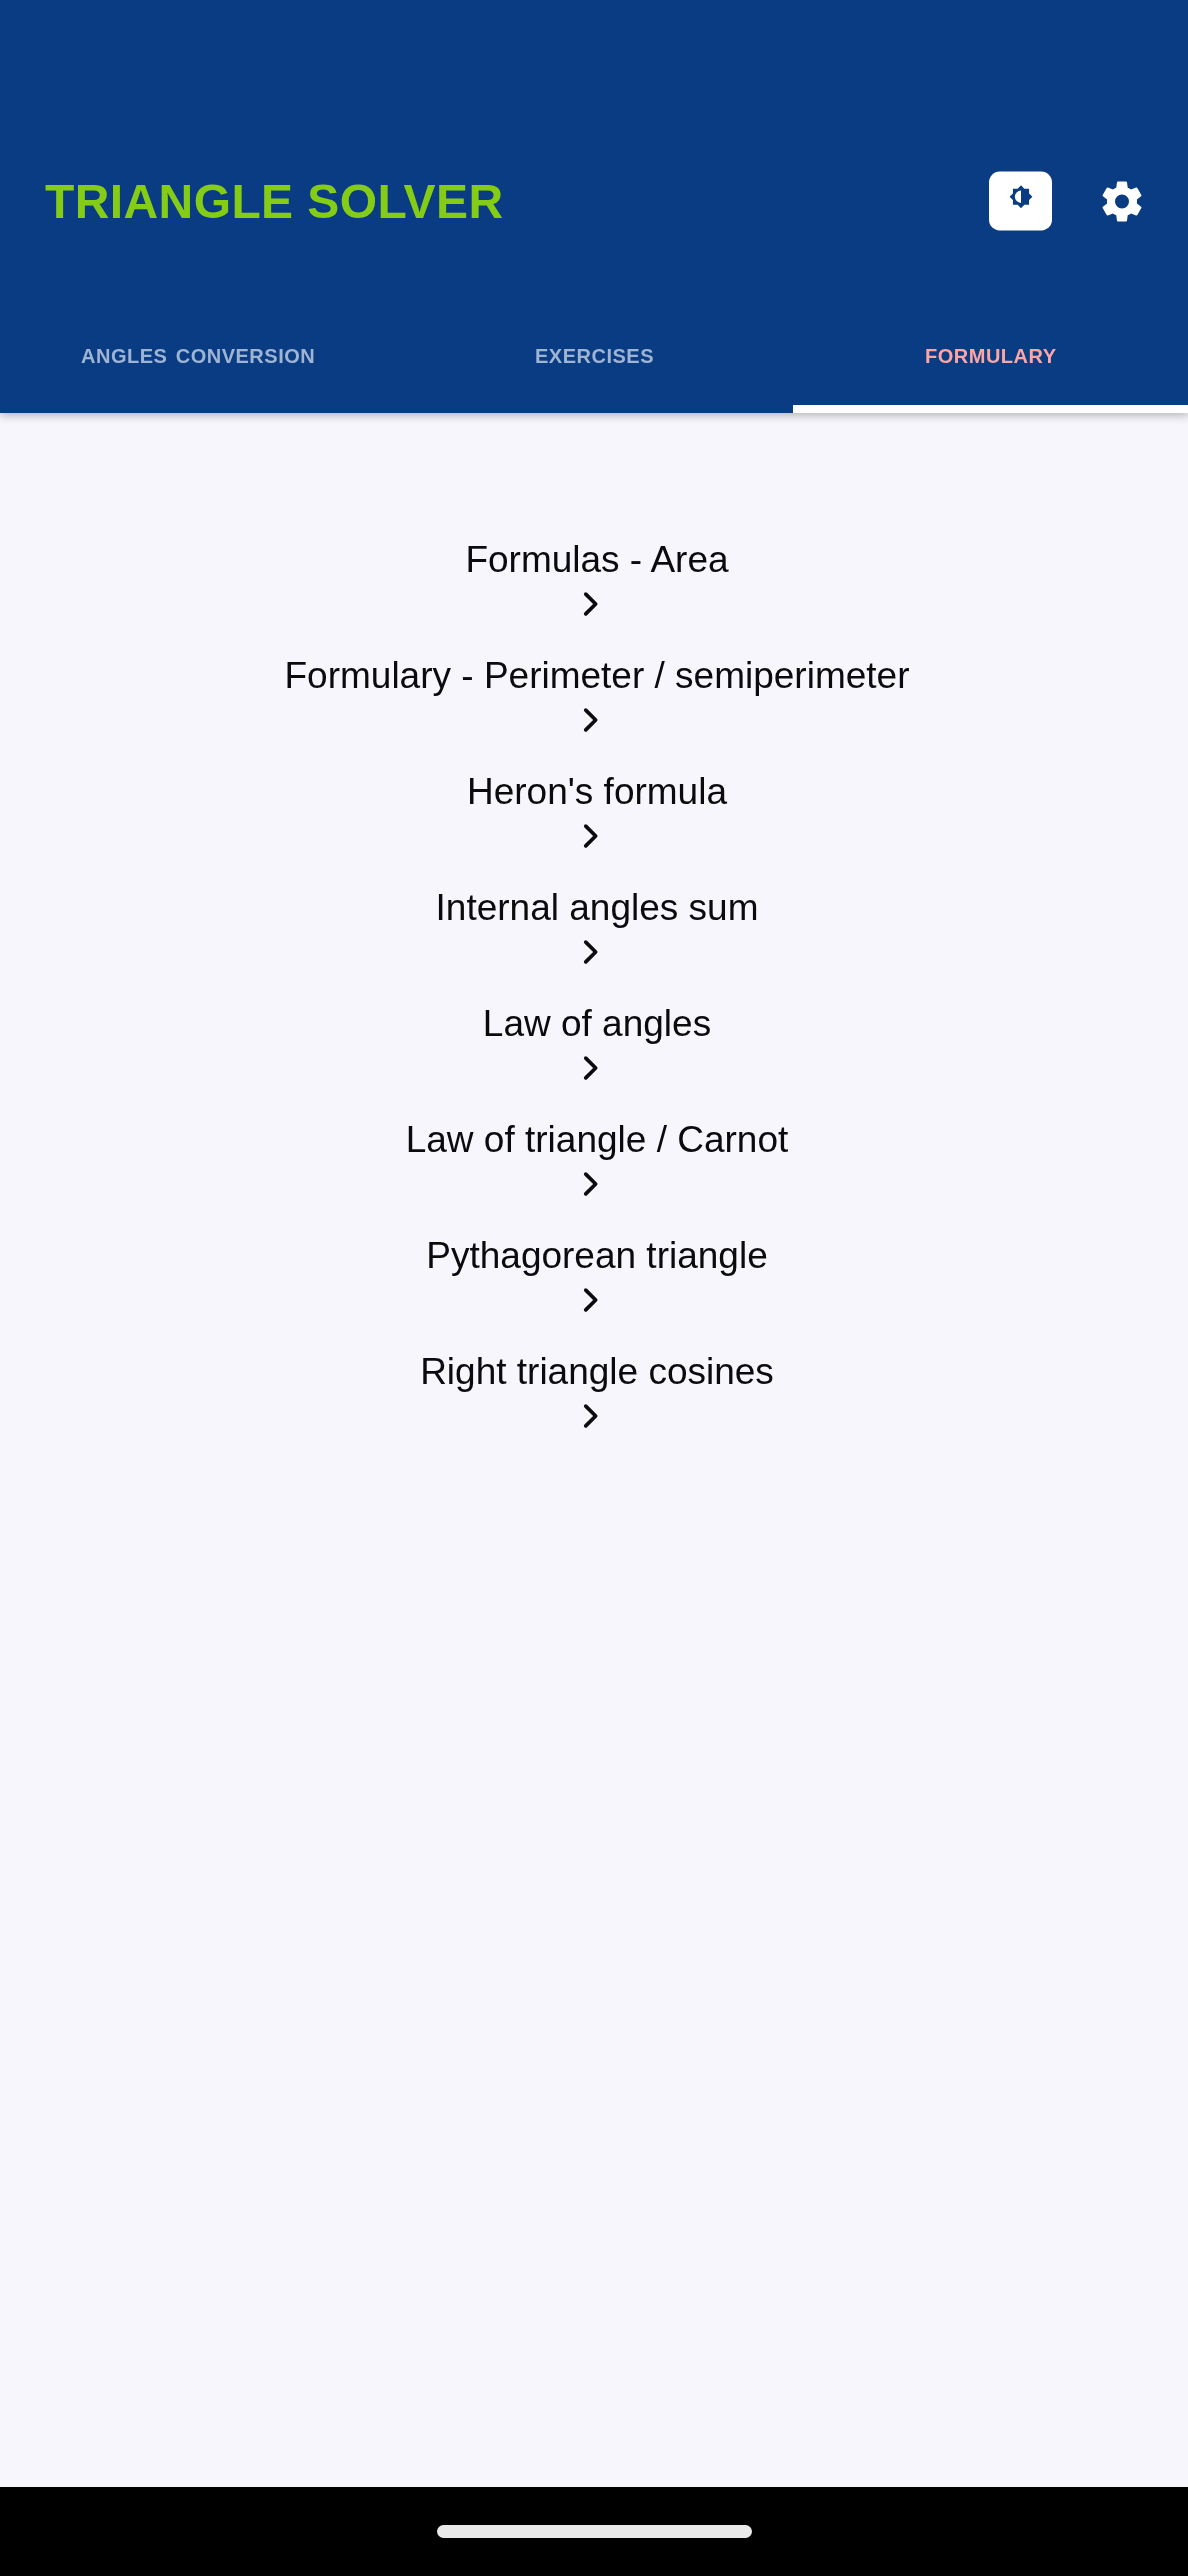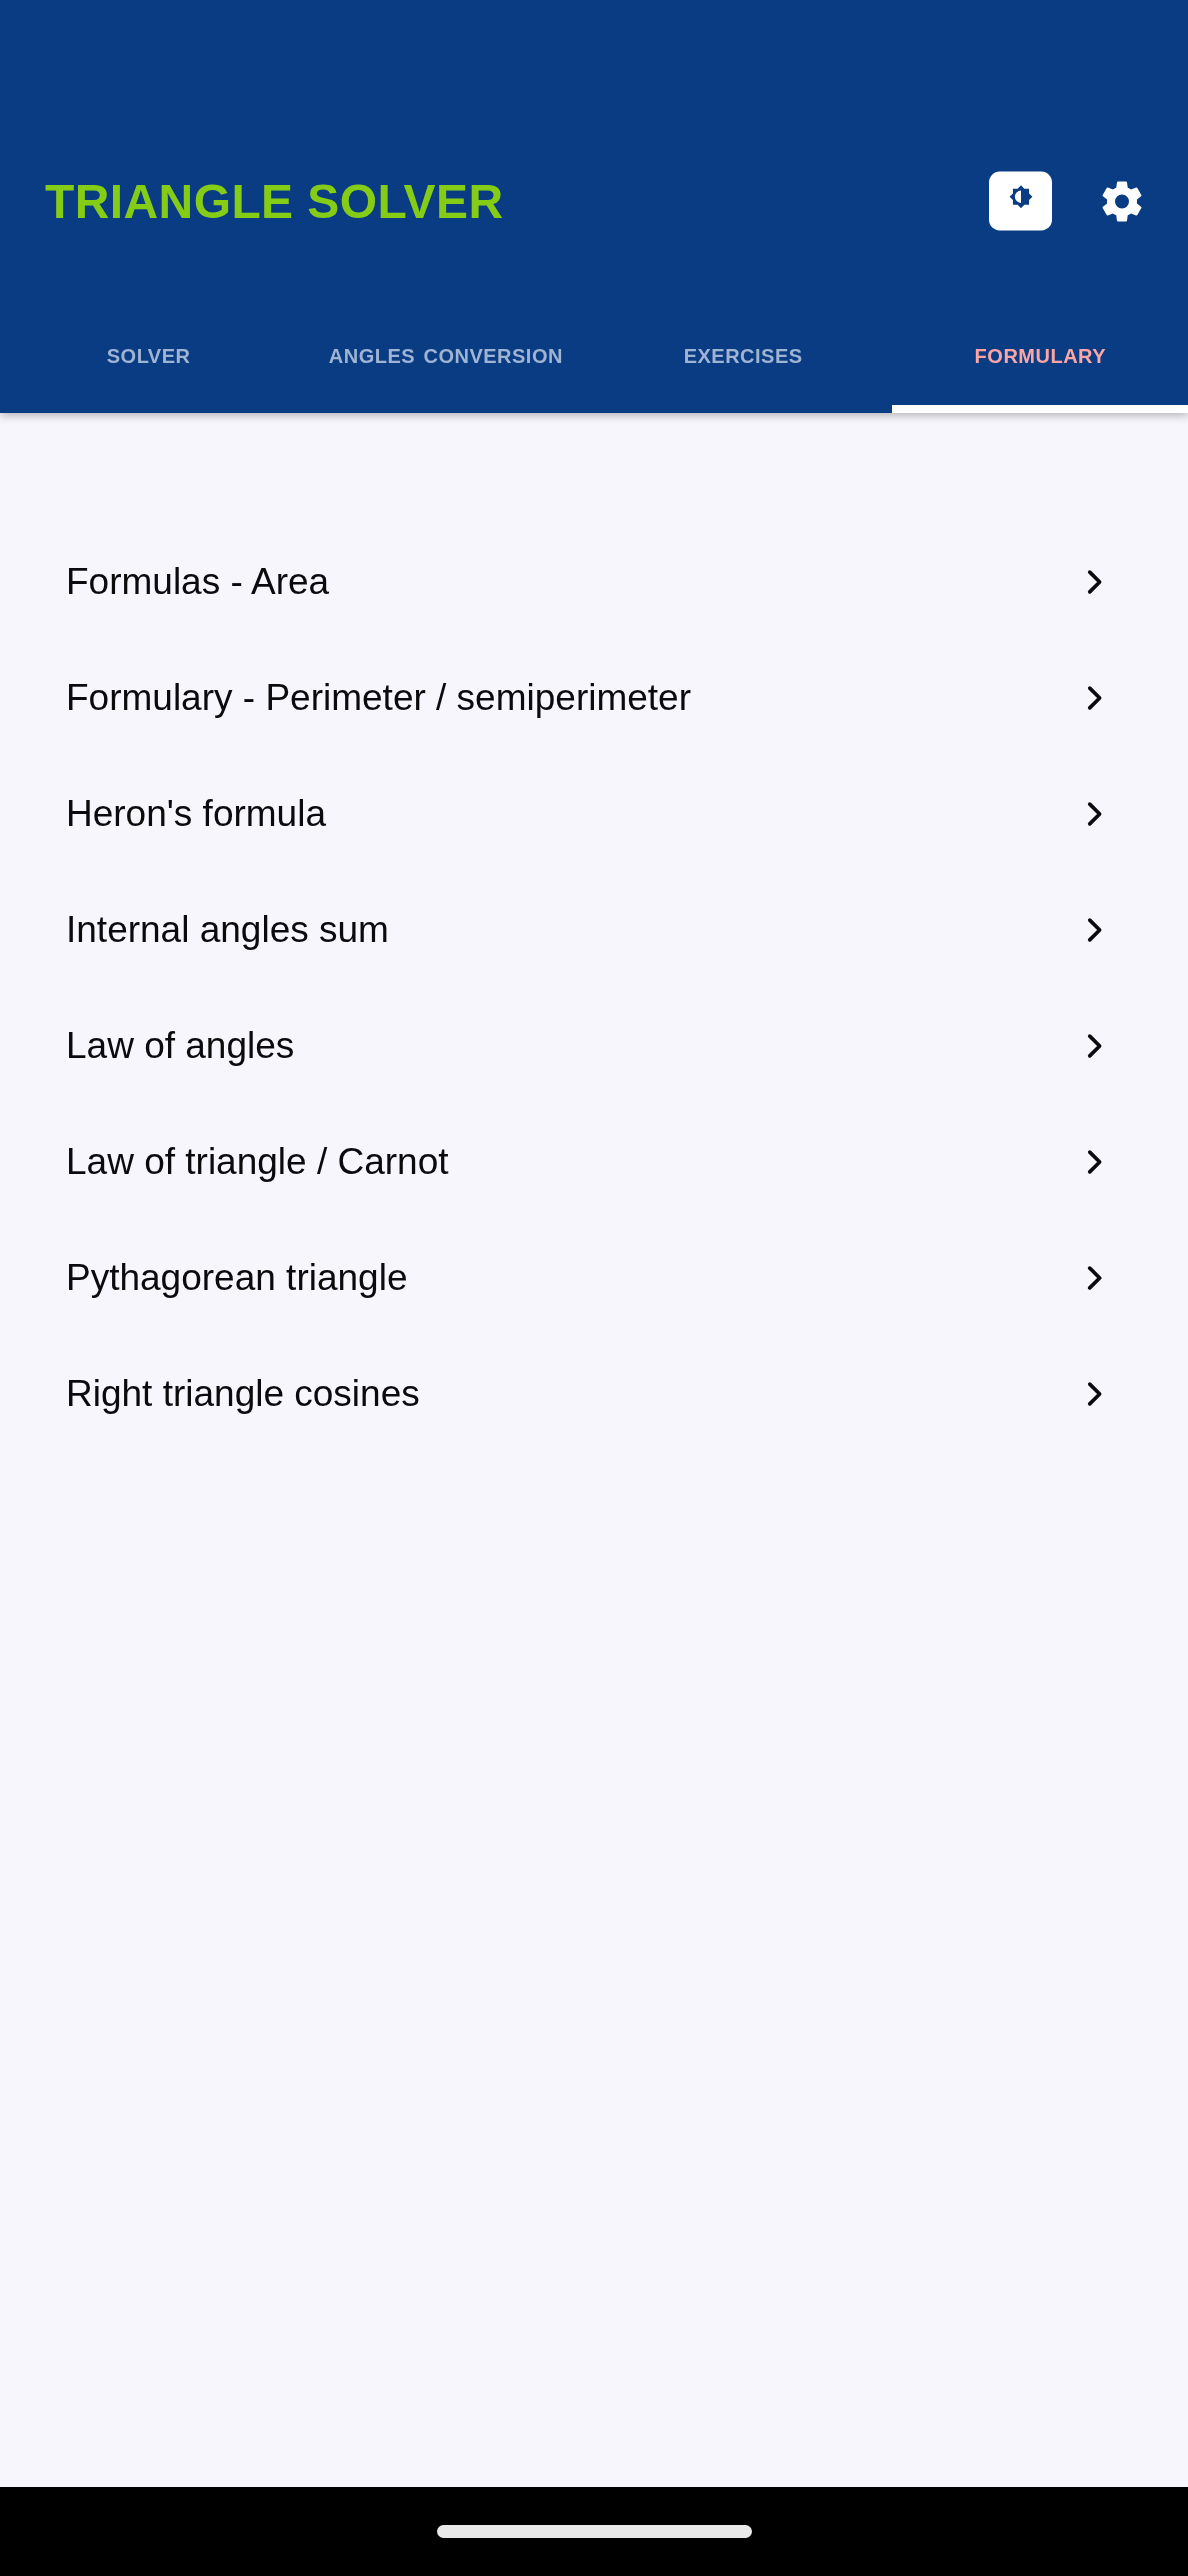--- a/index.html
+++ b/index.html
@@ -144,23 +144,23 @@
     position: absolute;
     left: 0;
     top: 111px;
     width: 100%;
     padding: 0 34px;
   }
 
   .list-item {
     display: flex;
     align-items: center;
-    justify-content: space-between;
     min-height: 116px;
     padding: 10.7px 27px 10.7px 32px;
+    flex-direction: column;
   }
 
   .list-item-label {
     color: #0B0B0D;
     font-size: 37px;
     font-weight: 400;
     line-height: 1.34;
     max-width: 707px;
   }
 
@@ -228,23 +228,20 @@
               <path fill="#FFFFFF" d="M19.43 12.98c.04-.32.07-.64.07-.98s-.03-.66-.07-.98l2.11-1.65a.5.5 0 0 0 .12-.64l-2-3.46a.5.5 0 0 0-.61-.22l-2.49 1a7.3 7.3 0 0 0-1.69-.98l-.38-2.65A.49.49 0 0 0 14 2h-4a.49.49 0 0 0-.49.42l-.38 2.65c-.61.25-1.17.58-1.69.98l-2.49-1a.5.5 0 0 0-.61.22l-2 3.46a.5.5 0 0 0 .12.64l2.11 1.65c-.04.32-.07.65-.07.98s.03.66.07.98l-2.11 1.65a.5.5 0 0 0-.12.64l2 3.46c.12.22.39.3.61.22l2.49-1c.52.4 1.08.73 1.69.98l.38 2.65c.04.24.24.42.49.42h4c.25 0 .45-.18.49-.42l.38-2.65c.61-.25 1.17-.58 1.69-.98l2.49 1c.23.08.49 0 .61-.22l2-3.46a.5.5 0 0 0-.12-.64l-2.11-1.65zM12 15.5A3.5 3.5 0 1 1 12 8.5a3.5 3.5 0 0 1 0 7z"></path>
             </svg>
           </span>
         </div>
 
       </div>
     </div>
 
     <div class="tabs">
 
-      <div class="tab">
-        <span class="tab-label">Solver</span>
-      </div>
 
       <div class="tab">
         <span class="tab-label">Angles conversion</span>
       </div>
 
       <div class="tab">
         <span class="tab-label">Exercises</span>
       </div>
 
       <div class="tab active">

